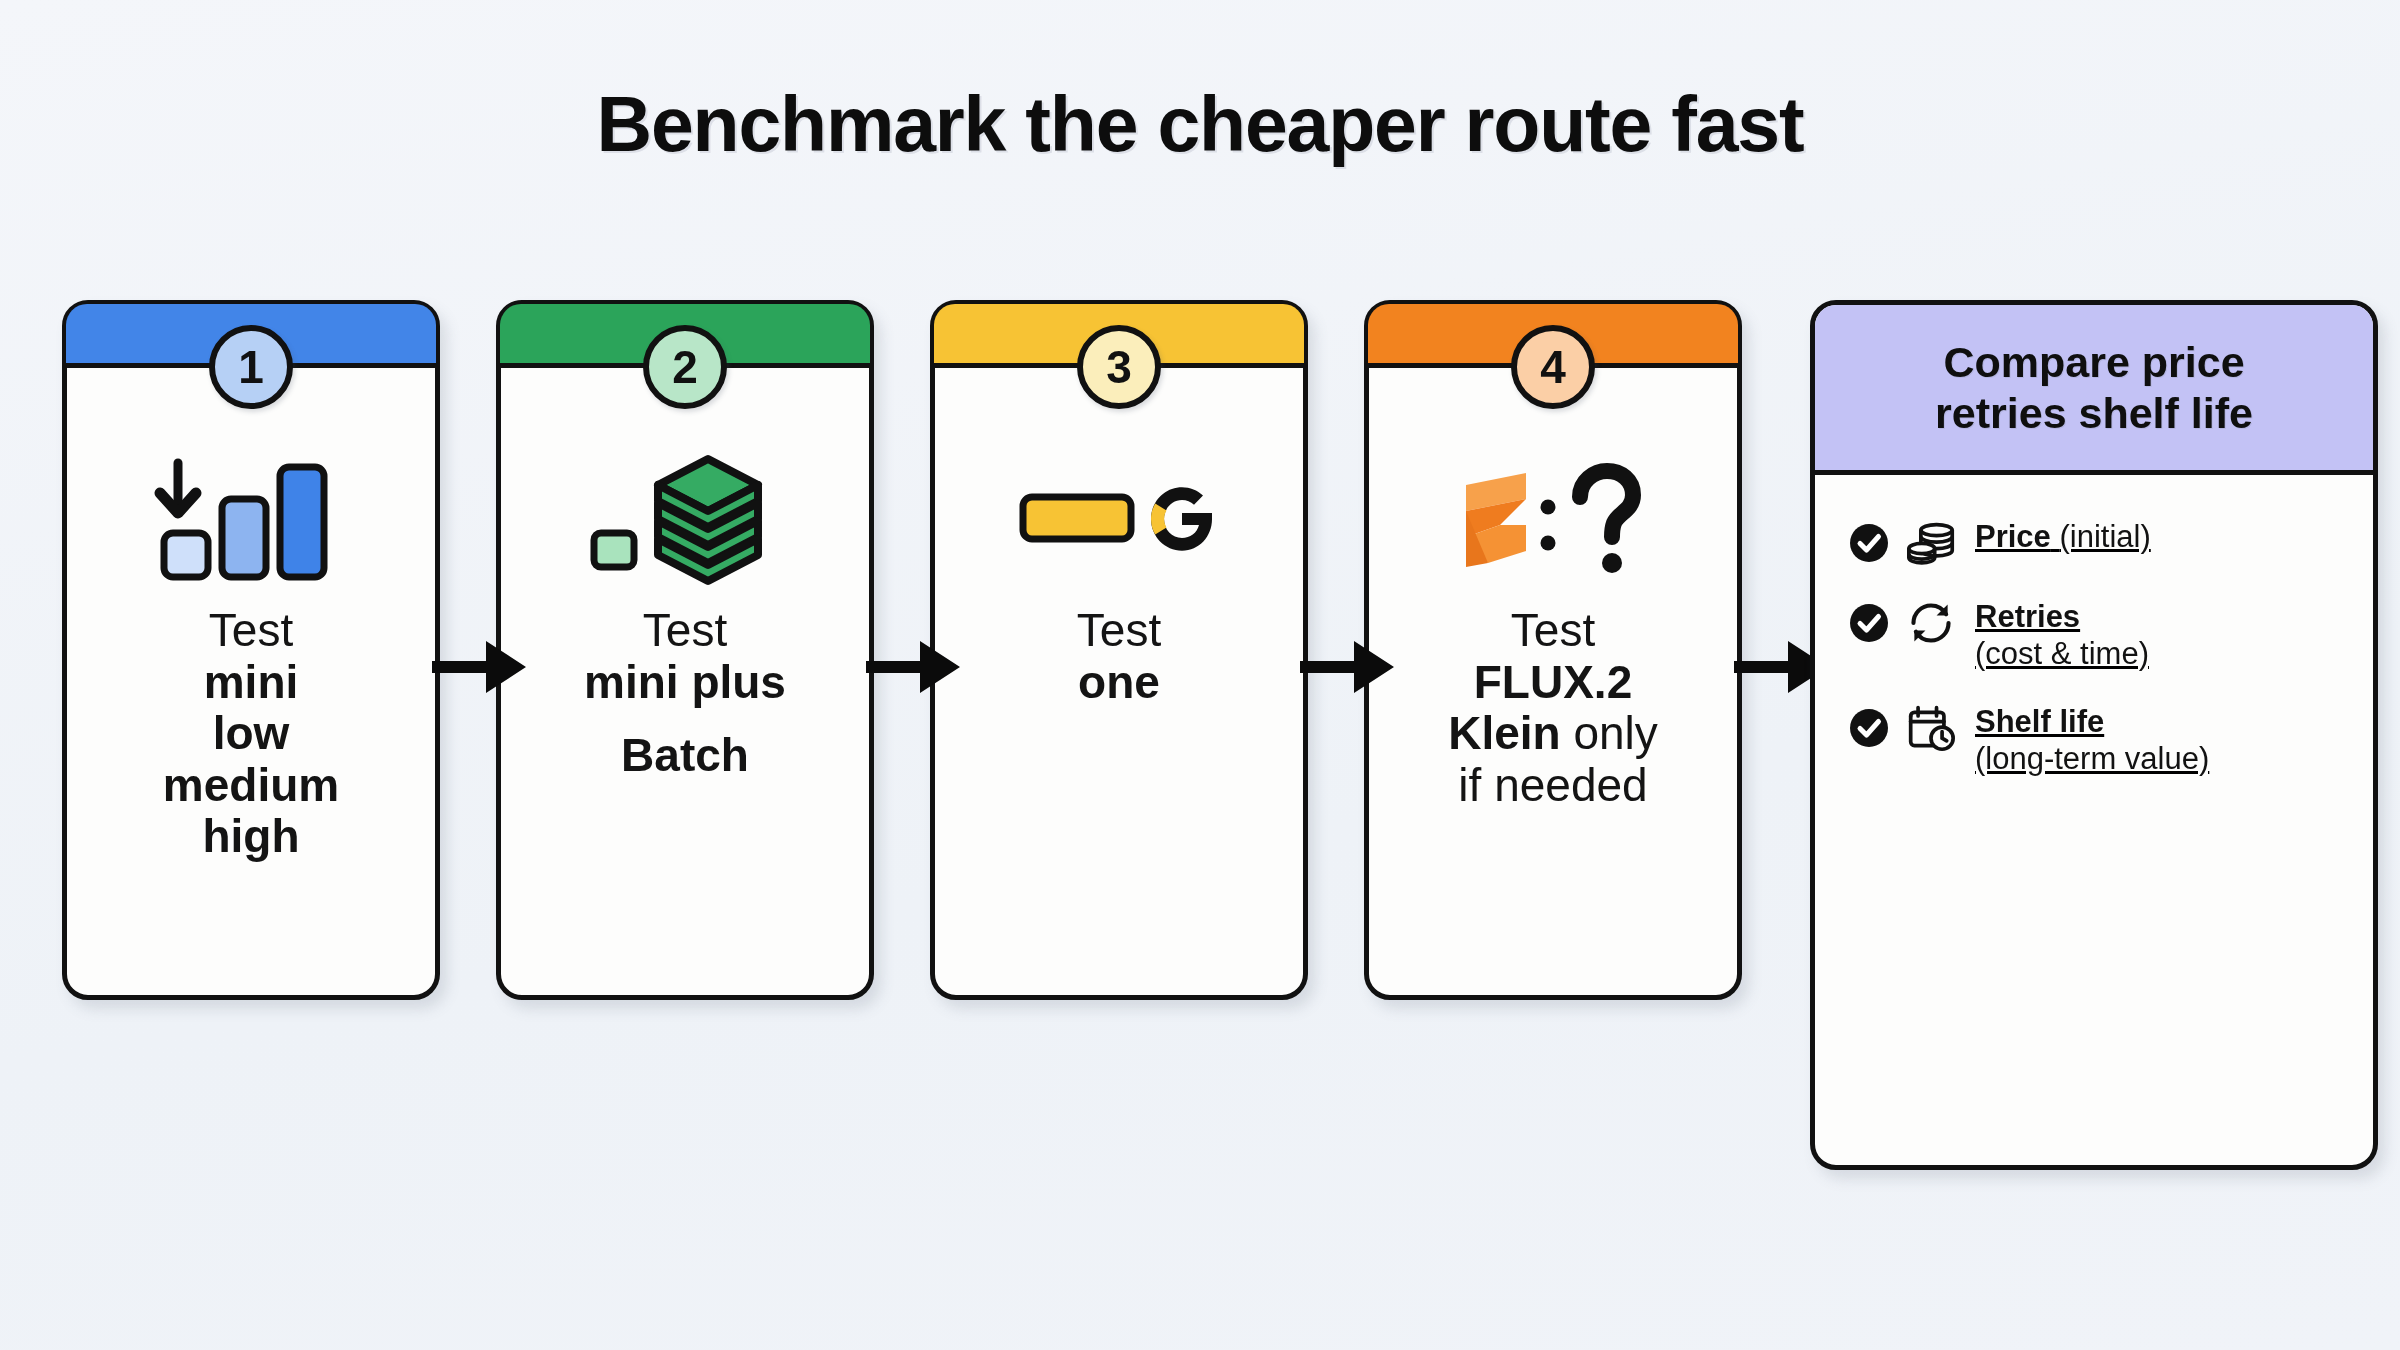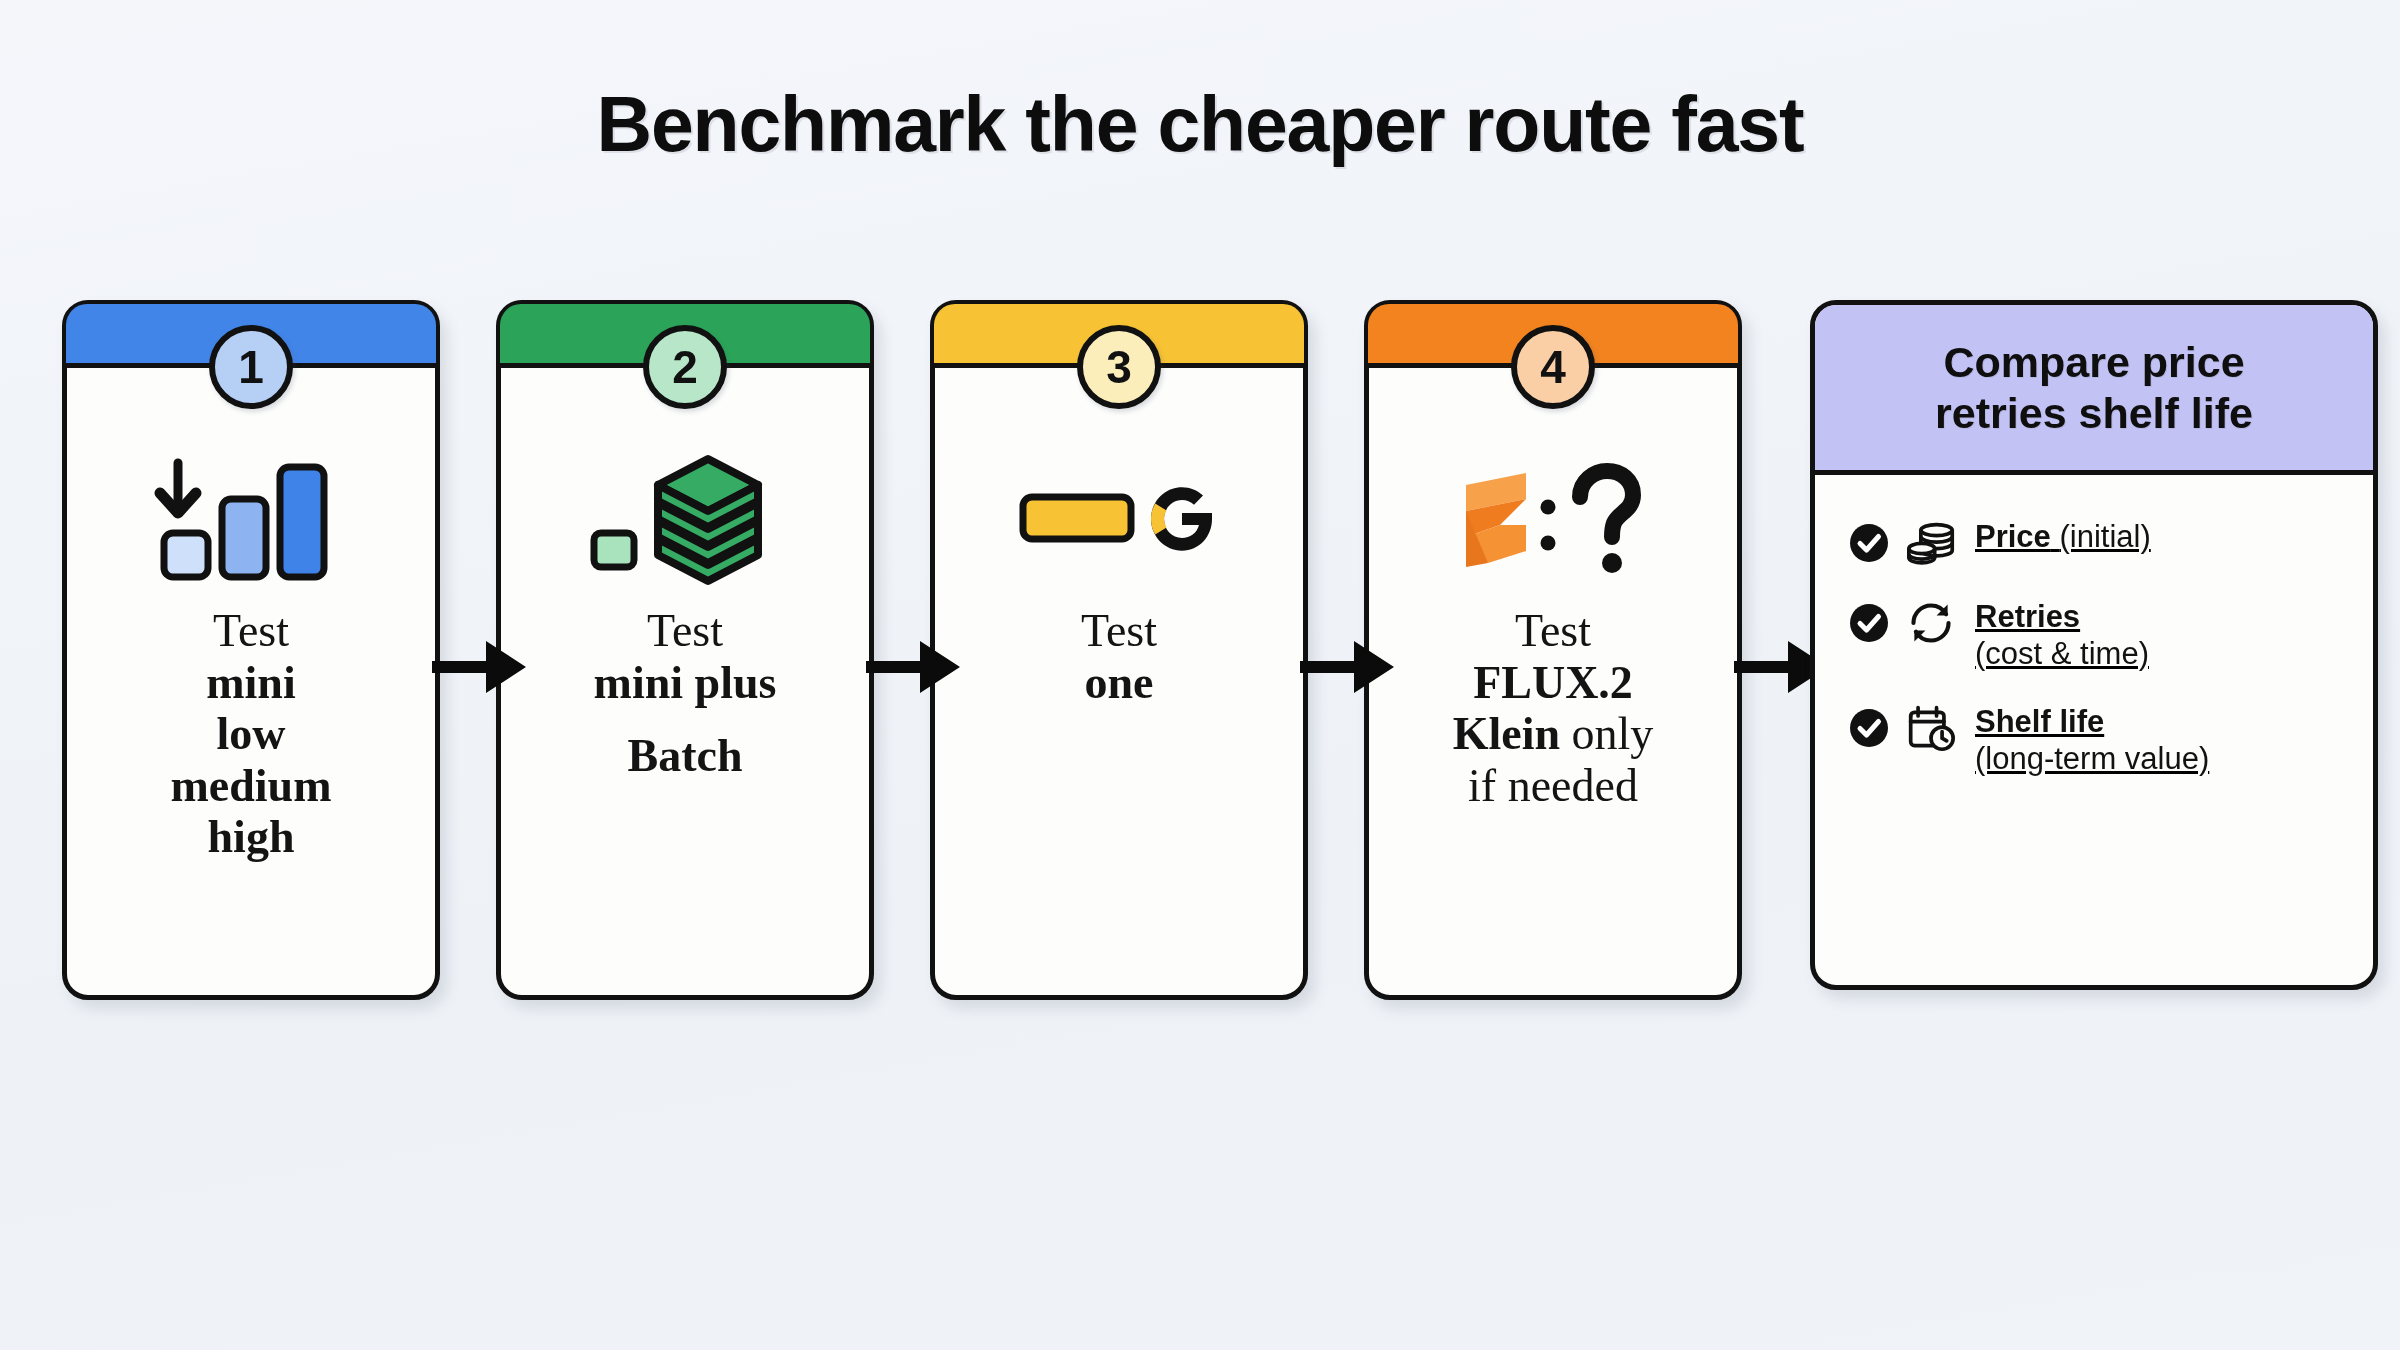--- a/index.html
+++ b/index.html
@@ -97,21 +97,20 @@
   }
 
   .card-text {
     position: absolute;
     left: 18px; right: 18px;
     top: 300px;
     text-align: center;
     font-size: 46px;
     line-height: 1.12;
     color: #141414;
-    font-family: Liberation Serif, serif;
   }
   .card-text .b { font-weight: bold; }
   .card-text .gap { display: block; height: 22px; }
 
   
   .arrow {
     position: absolute;
     top: 335px;
     width: 96px;
     height: 64px;
@@ -121,21 +120,21 @@
   .arrow.a3 { left: 1238px; }
   .arrow.a4 { left: 1672px; }
   .arrow svg { display: block; width: 100%; height: 100%; }
 
   
   .summary {
     position: absolute;
     left: 1748px;
     top: 0px;
     width: 568px;
-    height: 690px;
+    height: 870px;
     background: #fdfdfc;
     border: 5px solid #111111;
     border-radius: 26px;
     box-shadow: 7px 9px 14px rgba(90,100,120,0.17);
     overflow: hidden;
   }
   .summary-header {
     height: 170px;
     border-bottom: 5px solid #111111;
     display: flex;

